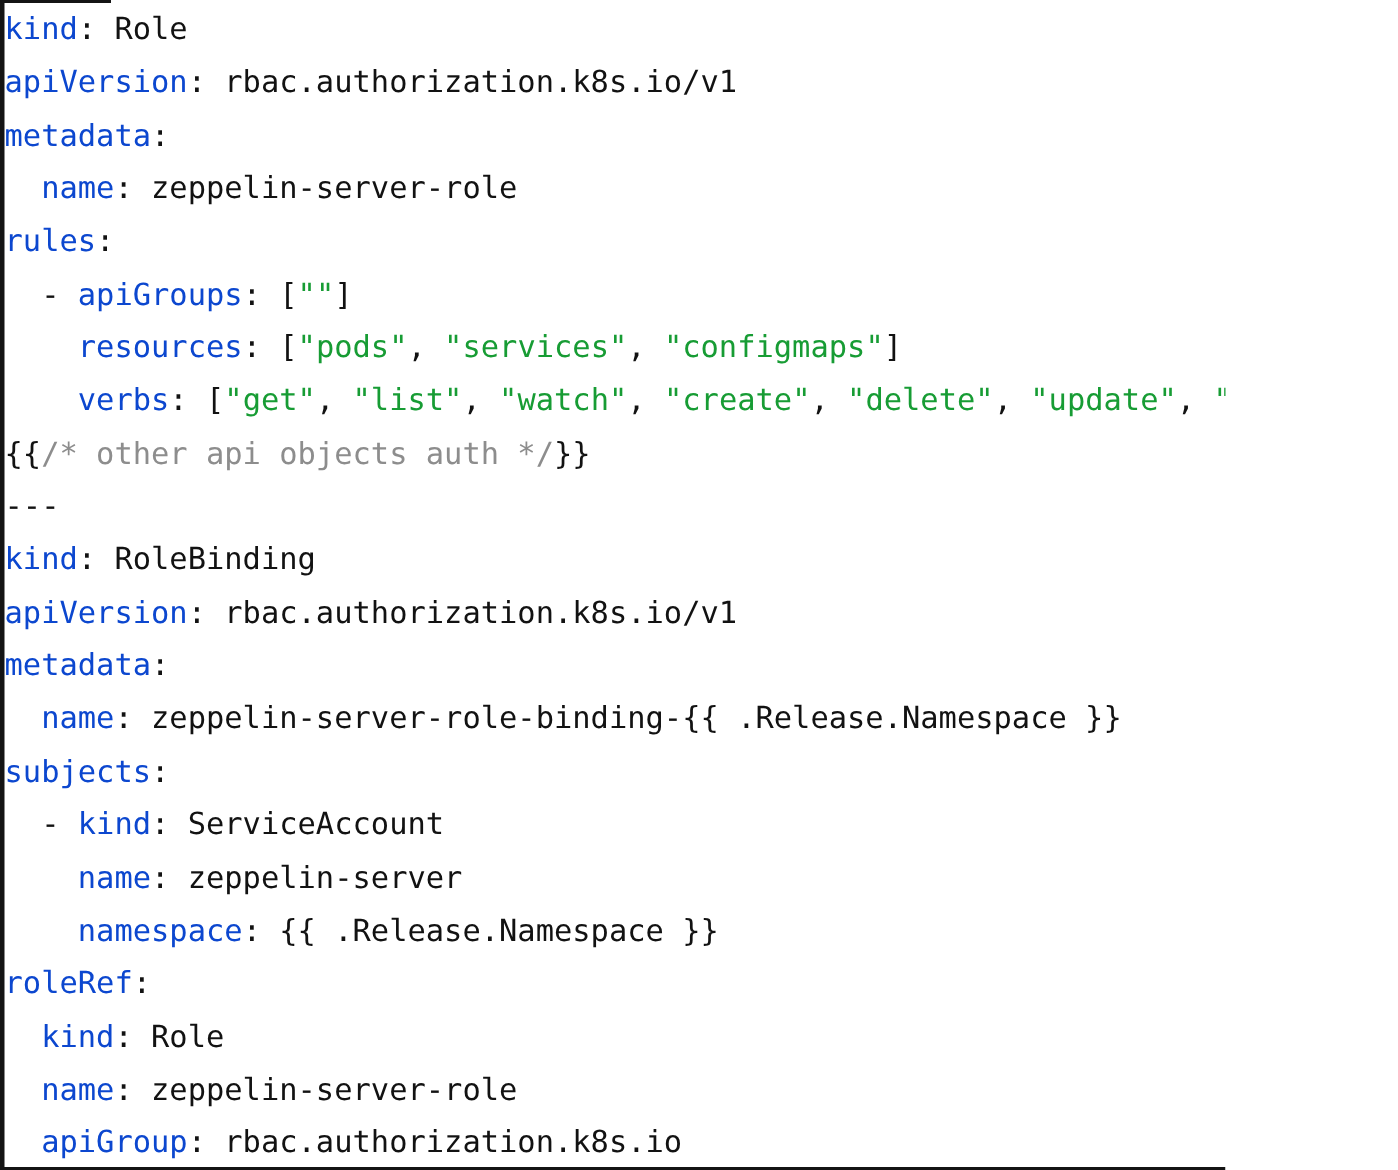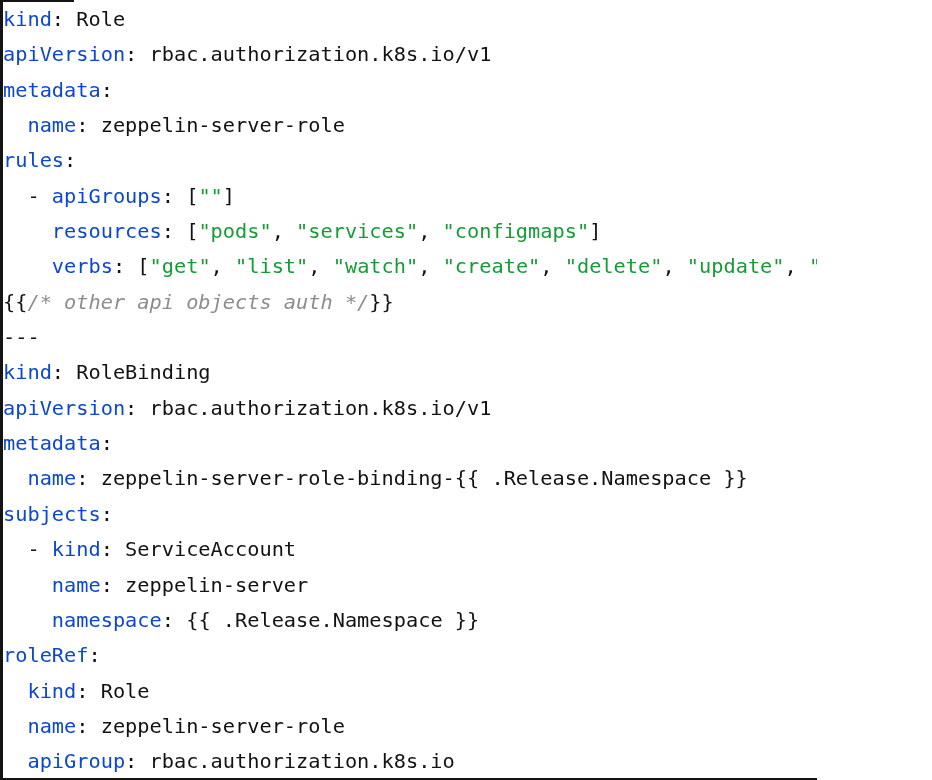--- a/index.html
+++ b/index.html
@@ -42,21 +42,21 @@
     font-size: 20.3px;
     line-height: 35.35px;
     color: var(--c-txt, #121212);
   }
   .line {
     white-space: pre;
     height: 35.35px;
   }
   .tk-key { color: var(--c-key, #0c47cf); }
   .tk-str { color: var(--c-str, #179c34); }
-  .tk-cmt { color: var(--c-cmt, #8d8d8d); font-style: italic; }
+  .tk-cmt { color: var(--c-cmt, #8d8d8d); }
   .tk-txt { color: var(--c-txt, #121212); }
 </style>
 </head>
 <body>
 
 <div class="screen">
   <div class="edge-top-fragment"></div>
   <div class="edge-left"></div>
   <pre class="code" id="code"><div class="line"><span class="tk-key">kind</span><span class="tk-txt">: Role</span></div><div class="line"><span class="tk-key">apiVersion</span><span class="tk-txt">: rbac.authorization.k8s.io/v1</span></div><div class="line"><span class="tk-key">metadata</span><span class="tk-txt">:</span></div><div class="line"><span class="tk-txt">  </span><span class="tk-key">name</span><span class="tk-txt">: zeppelin-server-role</span></div><div class="line"><span class="tk-key">rules</span><span class="tk-txt">:</span></div><div class="line"><span class="tk-txt">  - </span><span class="tk-key">apiGroups</span><span class="tk-txt">: [</span><span class="tk-str">""</span><span class="tk-txt">]</span></div><div class="line"><span class="tk-txt">    </span><span class="tk-key">resources</span><span class="tk-txt">: [</span><span class="tk-str">"pods"</span><span class="tk-txt">, </span><span class="tk-str">"services"</span><span class="tk-txt">, </span><span class="tk-str">"configmaps"</span><span class="tk-txt">]</span></div><div class="line"><span class="tk-txt">    </span><span class="tk-key">verbs</span><span class="tk-txt">: [</span><span class="tk-str">"get"</span><span class="tk-txt">, </span><span class="tk-str">"list"</span><span class="tk-txt">, </span><span class="tk-str">"watch"</span><span class="tk-txt">, </span><span class="tk-str">"create"</span><span class="tk-txt">, </span><span class="tk-str">"delete"</span><span class="tk-txt">, </span><span class="tk-str">"update"</span><span class="tk-txt">, </span><span class="tk-str">"patch"</span><span class="tk-txt">]</span></div><div class="line"><span class="tk-txt">{{</span><span class="tk-cmt">/* other api objects auth */</span><span class="tk-txt">}}</span></div><div class="line"><span class="tk-txt">---</span></div><div class="line"><span class="tk-key">kind</span><span class="tk-txt">: RoleBinding</span></div><div class="line"><span class="tk-key">apiVersion</span><span class="tk-txt">: rbac.authorization.k8s.io/v1</span></div><div class="line"><span class="tk-key">metadata</span><span class="tk-txt">:</span></div><div class="line"><span class="tk-txt">  </span><span class="tk-key">name</span><span class="tk-txt">: zeppelin-server-role-binding-{{ .Release.Namespace }}</span></div><div class="line"><span class="tk-key">subjects</span><span class="tk-txt">:</span></div><div class="line"><span class="tk-txt">  - </span><span class="tk-key">kind</span><span class="tk-txt">: ServiceAccount</span></div><div class="line"><span class="tk-txt">    </span><span class="tk-key">name</span><span class="tk-txt">: zeppelin-server</span></div><div class="line"><span class="tk-txt">    </span><span class="tk-key">namespace</span><span class="tk-txt">: {{ .Release.Namespace }}</span></div><div class="line"><span class="tk-key">roleRef</span><span class="tk-txt">:</span></div><div class="line"><span class="tk-txt">  </span><span class="tk-key">kind</span><span class="tk-txt">: Role</span></div><div class="line"><span class="tk-txt">  </span><span class="tk-key">name</span><span class="tk-txt">: zeppelin-server-role</span></div><div class="line"><span class="tk-txt">  </span><span class="tk-key">apiGroup</span><span class="tk-txt">: rbac.authorization.k8s.io</span></div></pre>
   <div class="edge-bottom"></div>

